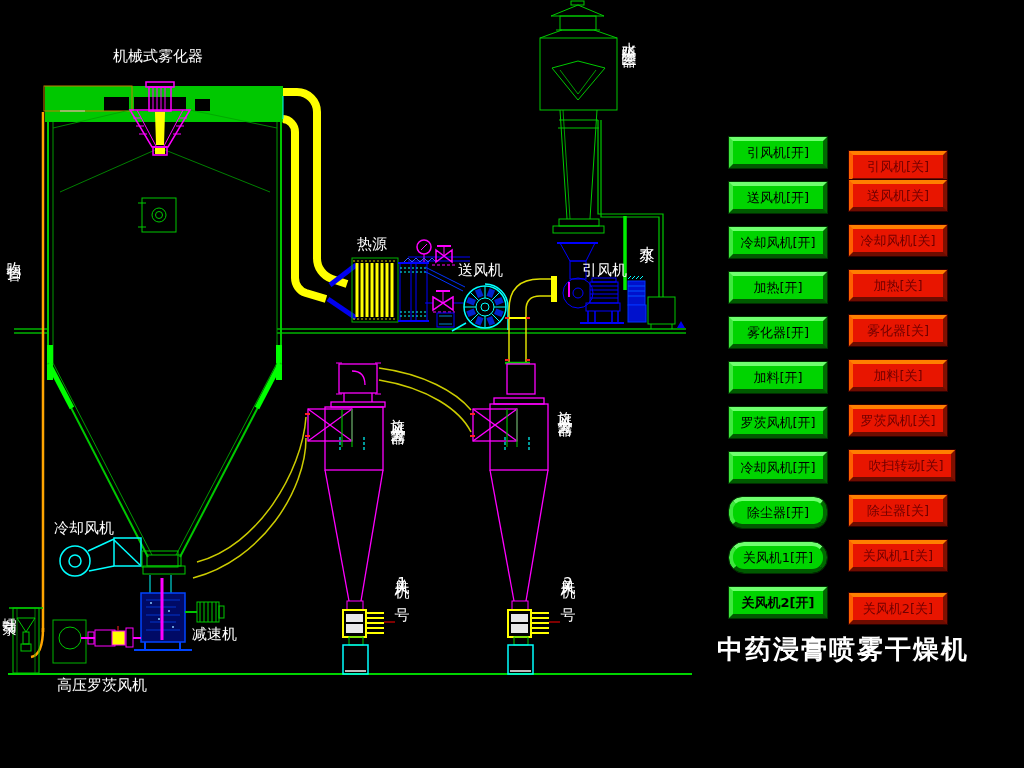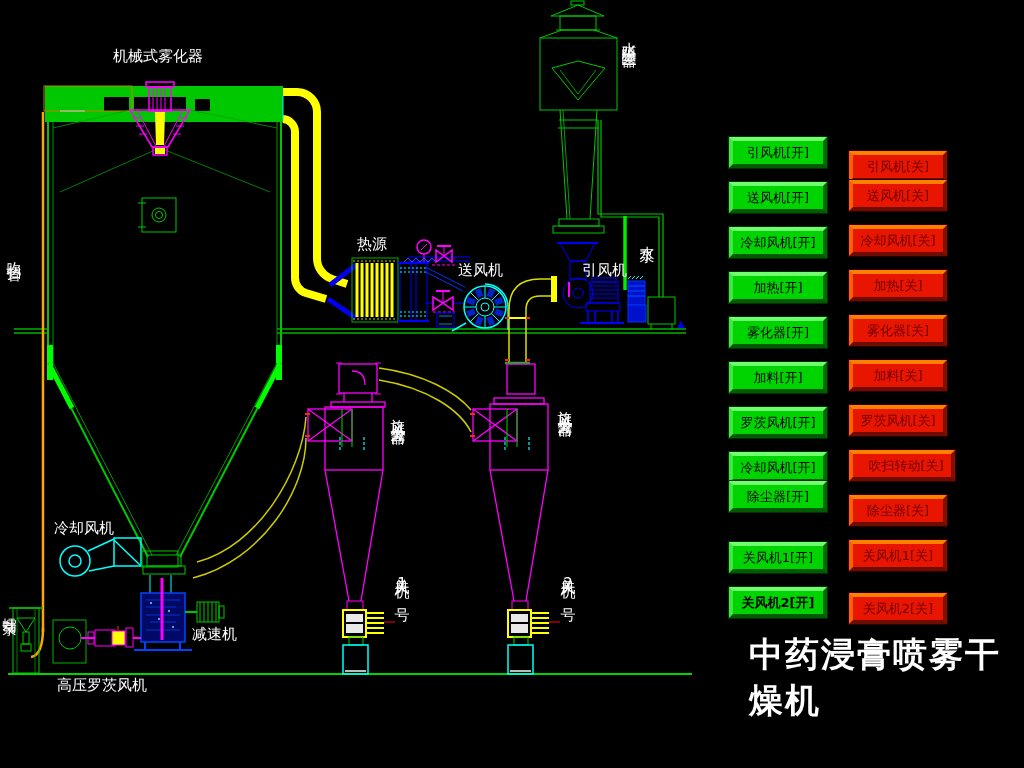--- a/index.html
+++ b/index.html
@@ -1,21 +1,21 @@
 <!DOCTYPE html>
 <html><head>
 <meta charset="utf-8">
 <style>
   html,body{margin:0;padding:0;background:#000;}
   #screen{position:relative;width:1024px;height:768px;background:#000;overflow:hidden;
           font-family:"DejaVu Sans",sans-serif;}
   #diagram-svg{position:absolute;left:0;top:0;}
   .lbl{position:absolute;color:#fff;font-size:15px;line-height:17px;white-space:nowrap;}
   .lbl.v{writing-mode:vertical-rl;text-orientation:upright;letter-spacing:3px;}
-  #main-title{position:absolute;left:749px;top:632px;color:#fff;font-size:34px;
+  #main-title{position:absolute;left:717px;top:632px;color:#fff;font-size:26px;
               font-weight:bold;letter-spacing:2px;}
   .btn-col{position:absolute;}
   #open-col{left:729px;top:137px;}
   #close-col{left:849px;top:135px;}
   .btn{position:absolute;left:0;width:90px;height:23px;line-height:23px;text-align:center;
        font-size:13px;border-style:solid;border-width:4px;cursor:pointer;}
   .btn.open{background:#00D400;color:#000;
             border-color:#6FFF6F #006A00 #005A00 #3FE83F;outline:1px solid #003000;}
   .btn.close{background:#E81500;color:#6F0000;
             border-color:#FF7F00 #801000 #6E0C00 #FF6000;outline:1px solid #300000;}
@@ -347,22 +347,22 @@
 
   <div id="open-col" class="btn-col">
       <div class="btn open" style="top: 0px;">引风机[开]</div>
       <div class="btn open" style="top: 45px;">送风机[开]</div>
       <div class="btn open" style="top: 90px;">冷却风机[开]</div>
       <div class="btn open" style="top: 135px;">加热[开]</div>
       <div class="btn open" style="top: 180px;">雾化器[开]</div>
       <div class="btn open" style="top: 225px;">加料[开]</div>
       <div class="btn open" style="top: 270px;">罗茨风机[开]</div>
       <div class="btn open" style="top: 315px;">冷却风机[开]</div>
-      <div class="btn open" style="top: 344px;">除尘器[开]</div>
-      <div class="btn open" style="top: 405px;">关风机1[开]</div>
+      <div class="btn open" style="top: 360px; border-radius: 13px;">除尘器[开]</div>
+      <div class="btn open" style="top: 405px; border-radius: 15px;">关风机1[开]</div>
       <div class="btn open" style="top: 450px; font-weight: bold;">关风机2[开]</div>
     </div>
   <div id="close-col" class="btn-col">
       <div class="btn close" style="top: 16px;">引风机[关]</div>
       <div class="btn close" style="top: 45px;">送风机[关]</div>
       <div class="btn close" style="top: 90px;">冷却风机[关]</div>
       <div class="btn close" style="top: 135px;">加热[关]</div>
       <div class="btn close" style="top: 180px;">雾化器[关]</div>
       <div class="btn close" style="top: 225px;">加料[关]</div>
       <div class="btn close" style="top: 270px;">罗茨风机[关]</div>

